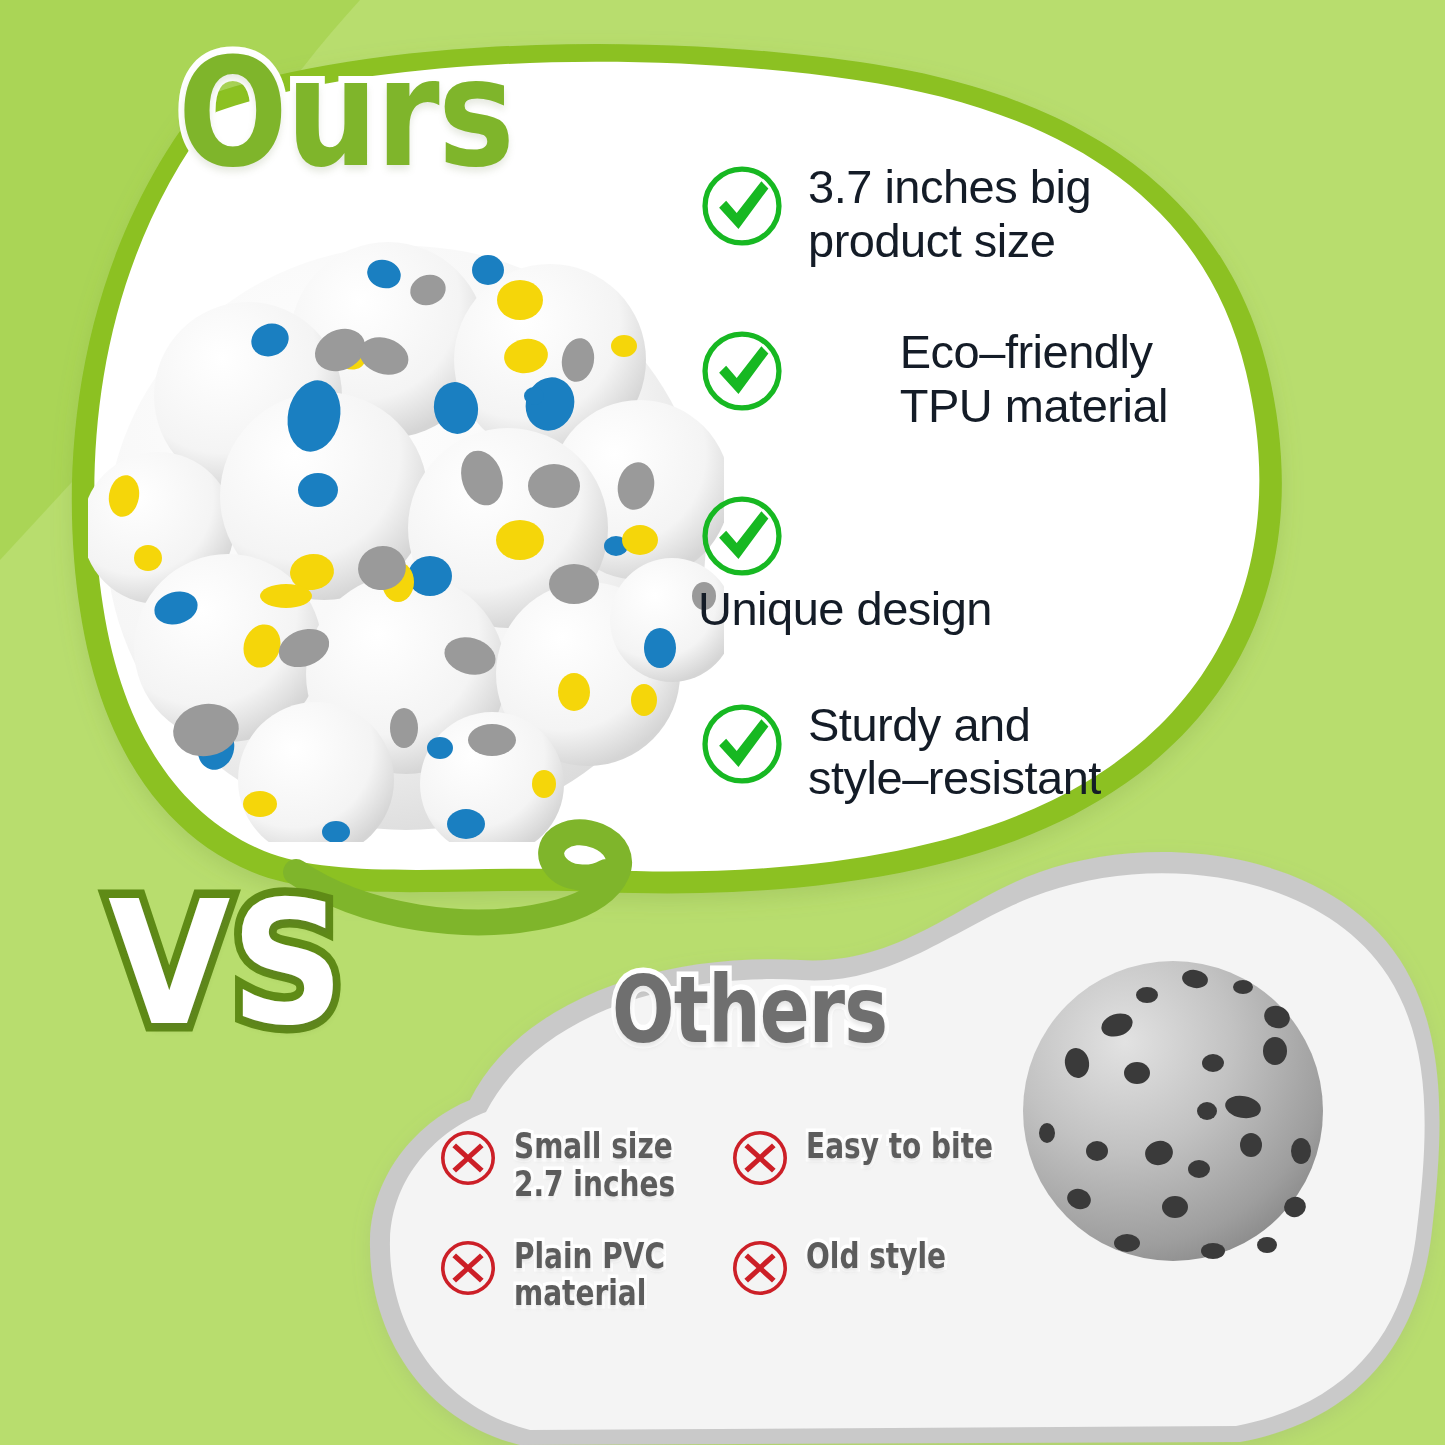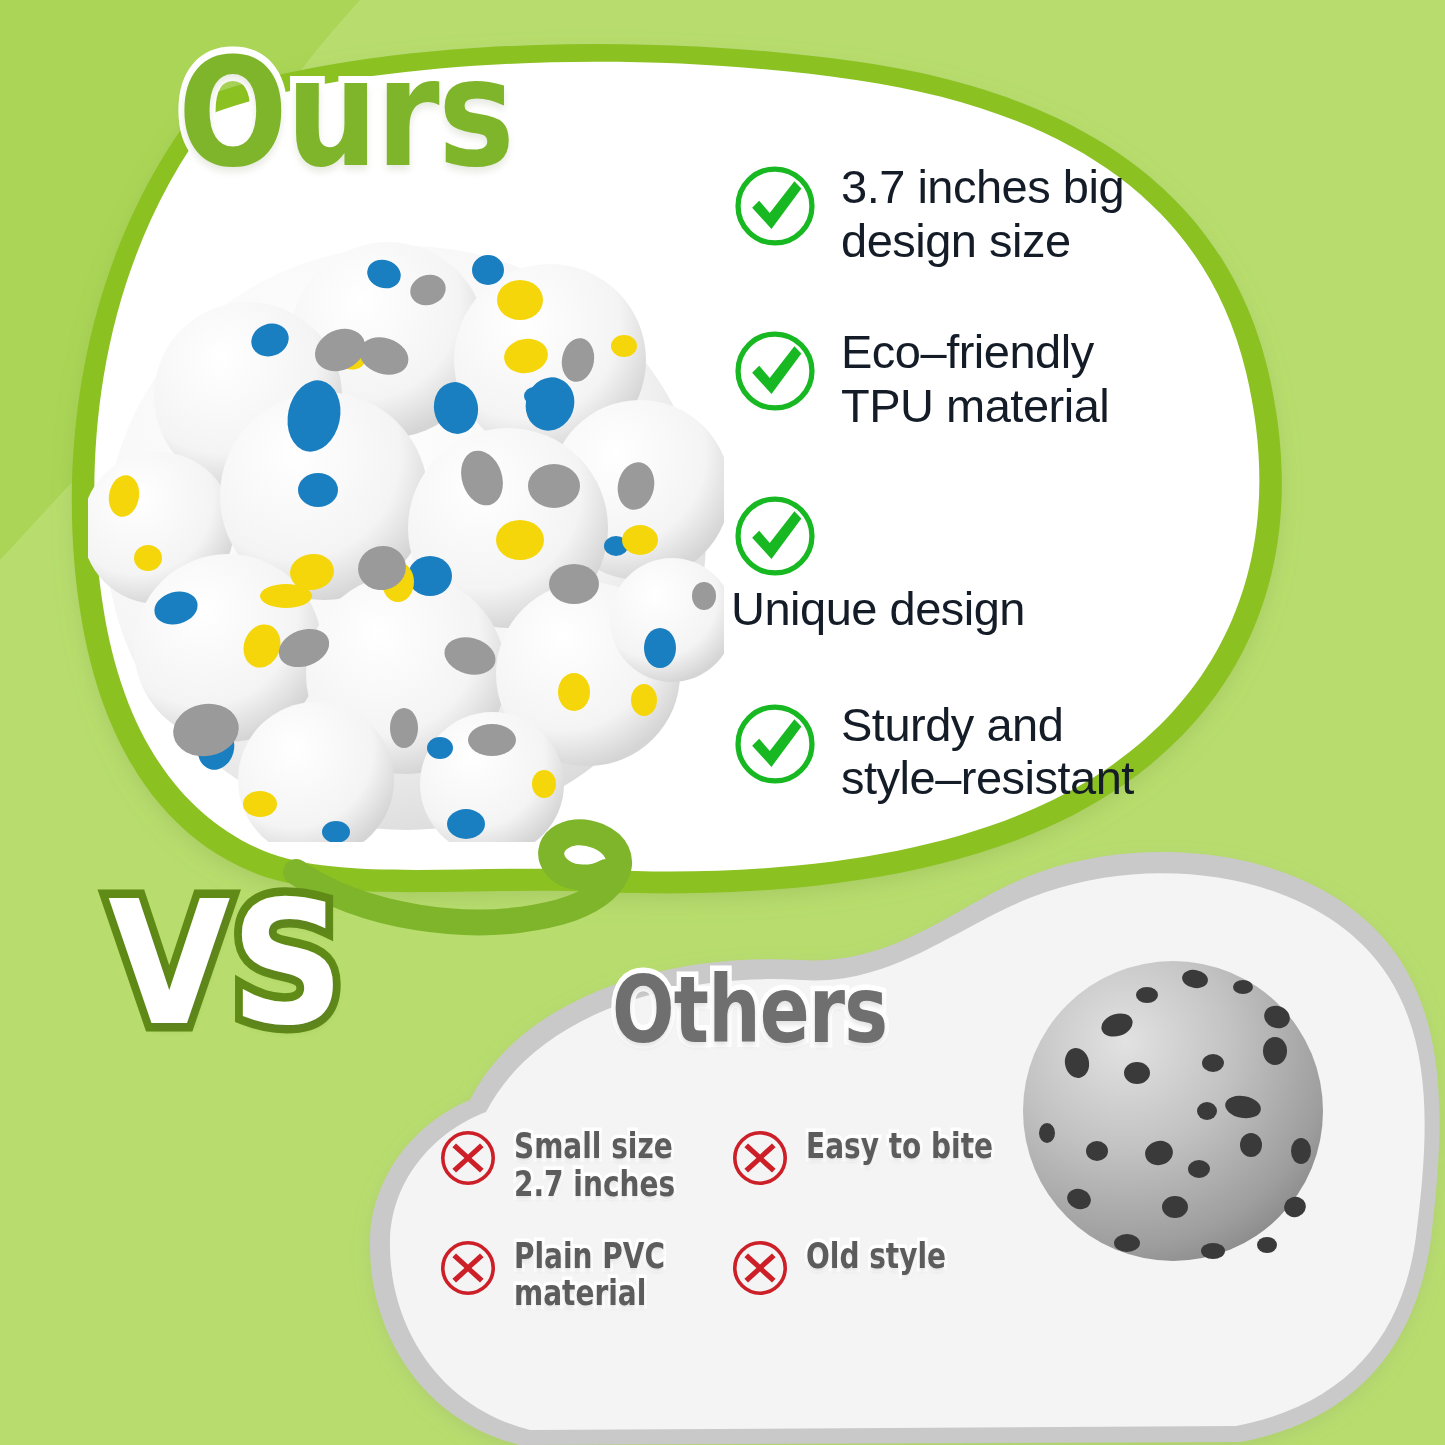--- a/index.html
+++ b/index.html
@@ -21,33 +21,33 @@
     letter-spacing:-2px;
     transform:scaleX(0.86);
     transform-origin:left top;
     -webkit-text-stroke:14px #ffffff;
     paint-order:stroke fill;
     text-shadow:0 5px 8px rgba(120,140,90,.18);
     z-index:6;
   }
 
   
-  .checklist{position:absolute;left:731px;top:158px;width:470px;z-index:6;}
+  .checklist{position:absolute;left:698px;top:158px;width:470px;z-index:6;}
   .check-row{display:flex;align-items:flex-start;margin-bottom:53px;}
   .check-row:last-child{margin-bottom:8px;}
   .check-icon{flex:0 0 auto;width:88px;height:88px;margin-right:22px;margin-top:4px;}
   .check-text{
     font-family:"Liberation Sans", sans-serif;
     font-size:47px;line-height:1.14;
     color:#141c27;font-weight:400;
     letter-spacing:-0.5px;
     padding-top:2px;
   }
   .row-h1{height:112px;}
-  .row-h2{height:112px;}
+  .row-h2{height:112px;justify-content:space-between;}
 
   
   .vs-text{
     position:absolute;left:108px;top:878px;
     font-family:"DejaVu Sans", sans-serif;
     font-weight:bold;font-size:172px;line-height:1;
     color:#ffffff;
     transform:scaleX(0.92);
     transform-origin:left top;
     -webkit-text-stroke:17px #5f8b16;
@@ -256,21 +256,21 @@
 
   <div class="checklist">
 
     <div class="check-row row-h1">
       <svg class="check-icon" viewBox="0 0 100 100">
         <circle cx="50" cy="50" r="42" fill="none" stroke="#17b822" stroke-width="6"></circle>
         <path d="M24 52 L32 44 L44 58 L72 22 L80 30 L46 76 Z" fill="#17b822"></path>
       </svg>
       <div class="check-text">
         <div>3.7 inches big</div>
-        <div>design size</div>
+        <div>product size</div>
       </div>
     </div>
 
     <div class="check-row row-h2">
       <svg class="check-icon" viewBox="0 0 100 100">
         <circle cx="50" cy="50" r="42" fill="none" stroke="#17b822" stroke-width="6"></circle>
         <path d="M24 52 L32 44 L44 58 L72 22 L80 30 L46 76 Z" fill="#17b822"></path>
       </svg>
       <div class="check-text">
         <div>Eco–friendly</div>

